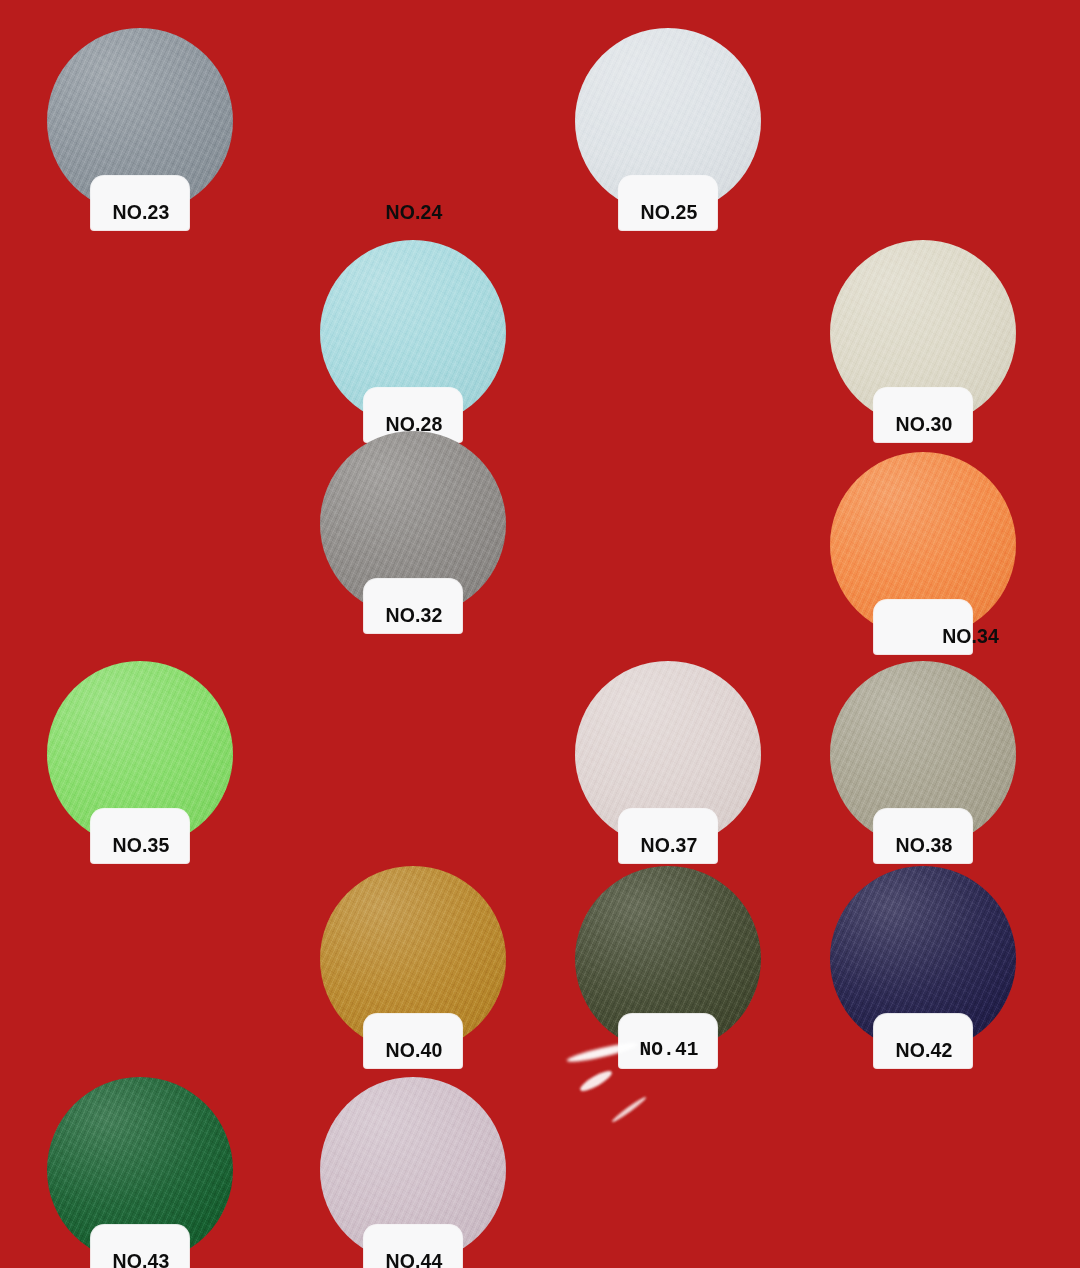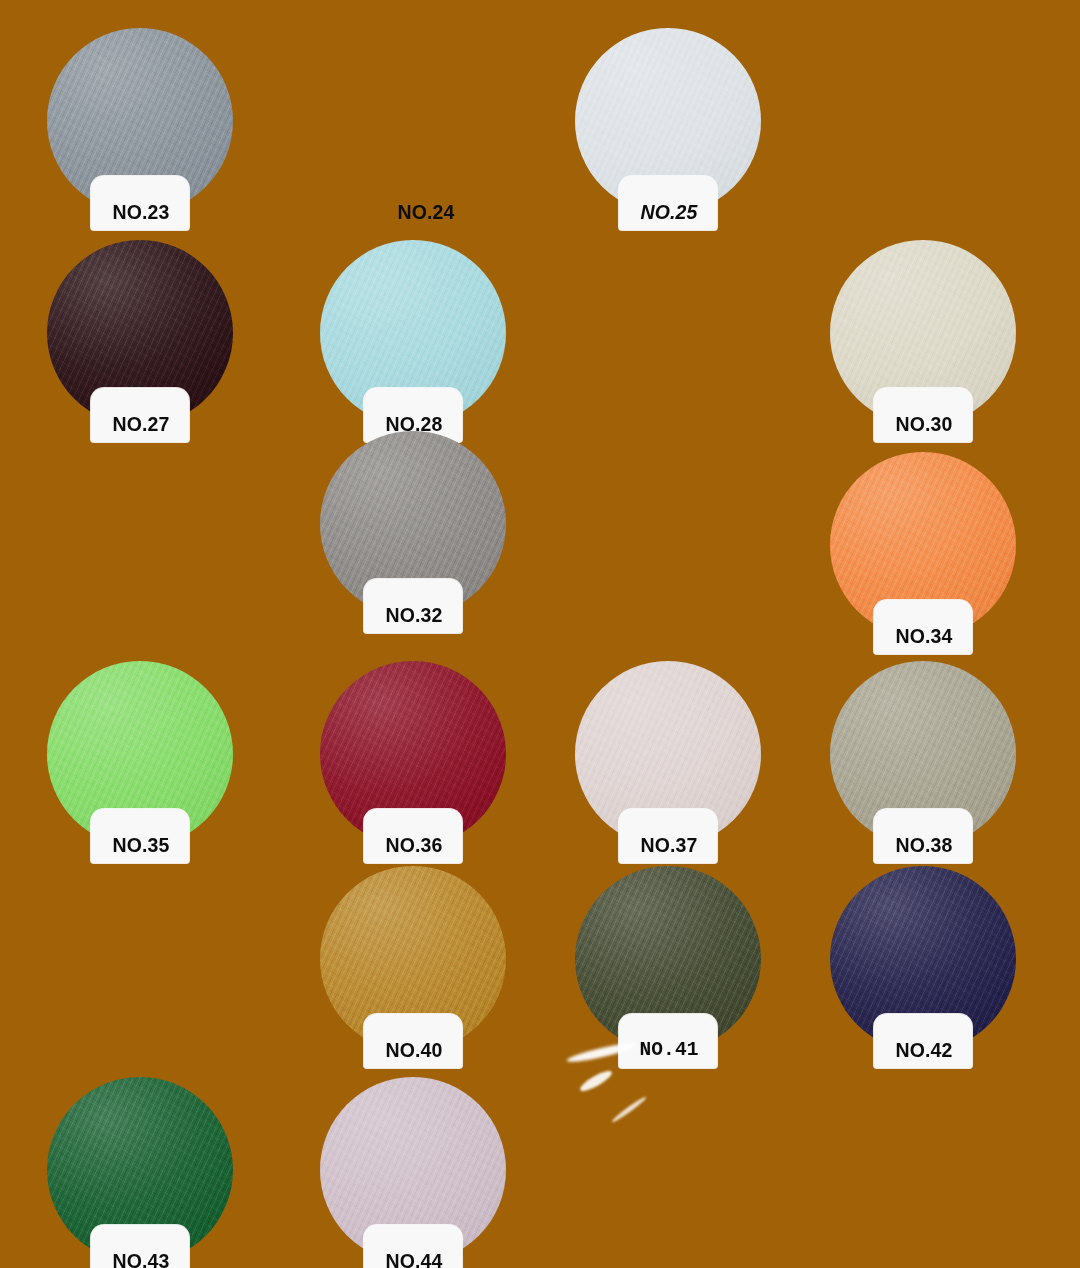--- a/index.html
+++ b/index.html
@@ -133,47 +133,39 @@
     left: 608px; top: 1107px;
     width: 42px; height: 5px;
     transform: rotate(-36deg);
     filter: blur(1.1px);
     opacity: .8;
   }
 </style>
 </head>
 <body>
 
-<div id="swatch-card" style="background: #a16207;">
+<div id="swatch-card" style="background: #b91c1c;">
     <div class="swatch-cell" style="left: 47px; top: 28px;">
       <div class="swatch-disc" style="background: rgb(139, 148, 156);">
         <div class="swatch-shade"></div>
         <div class="swatch-texture"></div>
         <div class="swatch-notch" style="background: rgb(248, 248, 249);"></div>
       </div>
       <div class="swatch-label" style="color: rgb(13, 13, 13);">NO.23</div>
     </div>
-    <div class="swatch-cell" style="left: 332px; top: 28px;">
+    <div class="swatch-cell" style="left: 320px; top: 28px;">
       <div class="swatch-label" style="color: rgb(13, 13, 13);">NO.24</div>
     </div>
     <div class="swatch-cell" style="left: 575px; top: 28px;">
       <div class="swatch-disc" style="background: rgb(221, 226, 230);">
         <div class="swatch-shade"></div>
         <div class="swatch-texture"></div>
         <div class="swatch-notch" style="background: rgb(248, 248, 249);"></div>
       </div>
-      <div class="swatch-label" style="color: rgb(13, 13, 13); font-style: italic;">NO.25</div>
-    </div>
-    <div class="swatch-cell" style="left: 47px; top: 240px;">
-      <div class="swatch-disc" style="background: rgb(42, 17, 21);">
-        <div class="swatch-shade"></div>
-        <div class="swatch-texture"></div>
-        <div class="swatch-notch" style="background: rgb(248, 248, 249);"></div>
-      </div>
-      <div class="swatch-label" style="color: rgb(13, 13, 13);">NO.27</div>
+      <div class="swatch-label" style="color: rgb(13, 13, 13);">NO.25</div>
     </div>
     <div class="swatch-cell" style="left: 320px; top: 240px;">
       <div class="swatch-disc" style="background: rgb(167, 217, 222);">
         <div class="swatch-shade"></div>
         <div class="swatch-texture"></div>
         <div class="swatch-notch" style="background: rgb(248, 248, 249);"></div>
       </div>
       <div class="swatch-label" style="color: rgb(13, 13, 13);">NO.28</div>
     </div>
     <div class="swatch-cell" style="left: 830px; top: 240px;">
@@ -191,37 +183,29 @@
         <div class="swatch-notch" style="background: rgb(248, 248, 249);"></div>
       </div>
       <div class="swatch-label" style="color: rgb(13, 13, 13);">NO.32</div>
     </div>
     <div class="swatch-cell" style="left: 830px; top: 452px;">
       <div class="swatch-disc" style="background: rgb(243, 138, 69);">
         <div class="swatch-shade"></div>
         <div class="swatch-texture"></div>
         <div class="swatch-notch" style="background: rgb(248, 248, 249);"></div>
       </div>
-      <div class="swatch-label" style="color: rgb(13, 13, 13);">NO.34</div>
+      <div class="swatch-label" style="color: rgb(13, 13, 13); text-align: right;">NO.34</div>
     </div>
     <div class="swatch-cell" style="left: 47px; top: 661px;">
       <div class="swatch-disc" style="background: rgb(133, 219, 104);">
         <div class="swatch-shade"></div>
         <div class="swatch-texture"></div>
         <div class="swatch-notch" style="background: rgb(248, 248, 249);"></div>
       </div>
       <div class="swatch-label" style="color: rgb(13, 13, 13);">NO.35</div>
-    </div>
-    <div class="swatch-cell" style="left: 320px; top: 661px;">
-      <div class="swatch-disc" style="background: rgb(139, 16, 37);">
-        <div class="swatch-shade"></div>
-        <div class="swatch-texture"></div>
-        <div class="swatch-notch" style="background: rgb(248, 248, 249);"></div>
-      </div>
-      <div class="swatch-label" style="color: rgb(13, 13, 13);">NO.36</div>
     </div>
     <div class="swatch-cell" style="left: 575px; top: 661px;">
       <div class="swatch-disc" style="background: rgb(222, 211, 209);">
         <div class="swatch-shade"></div>
         <div class="swatch-texture"></div>
         <div class="swatch-notch" style="background: rgb(248, 248, 249);"></div>
       </div>
       <div class="swatch-label" style="color: rgb(13, 13, 13);">NO.37</div>
     </div>
     <div class="swatch-cell" style="left: 830px; top: 661px;">

